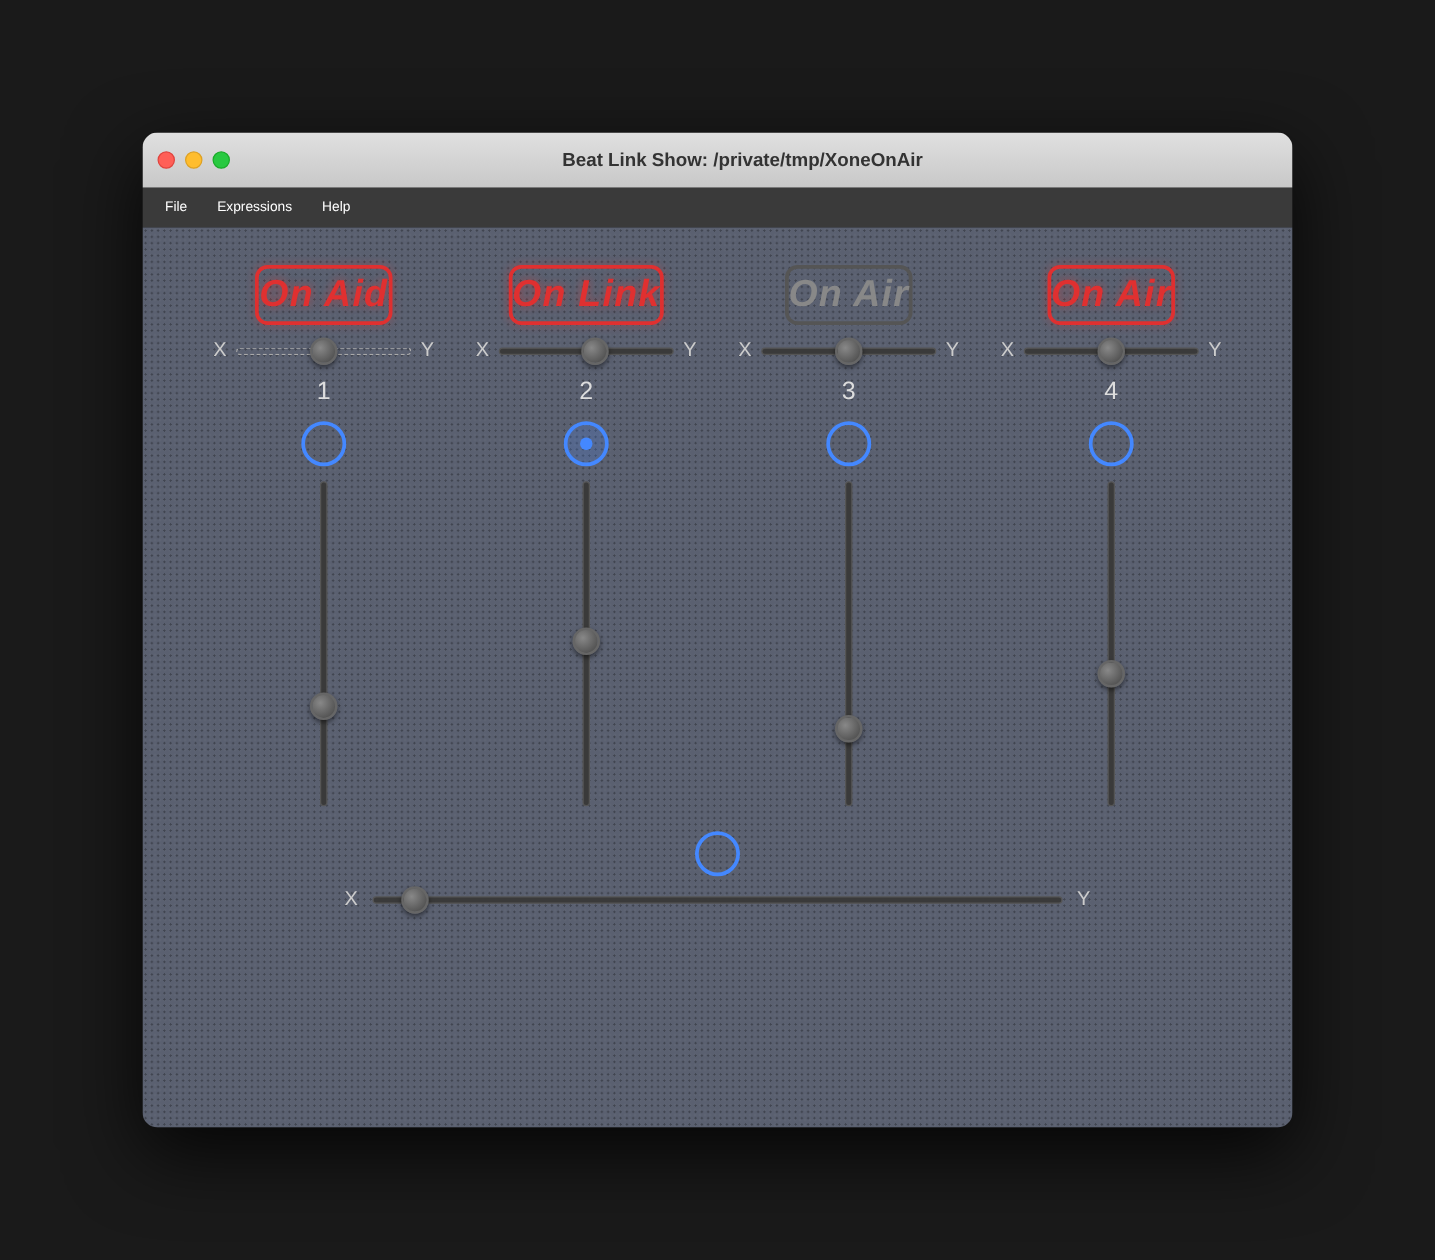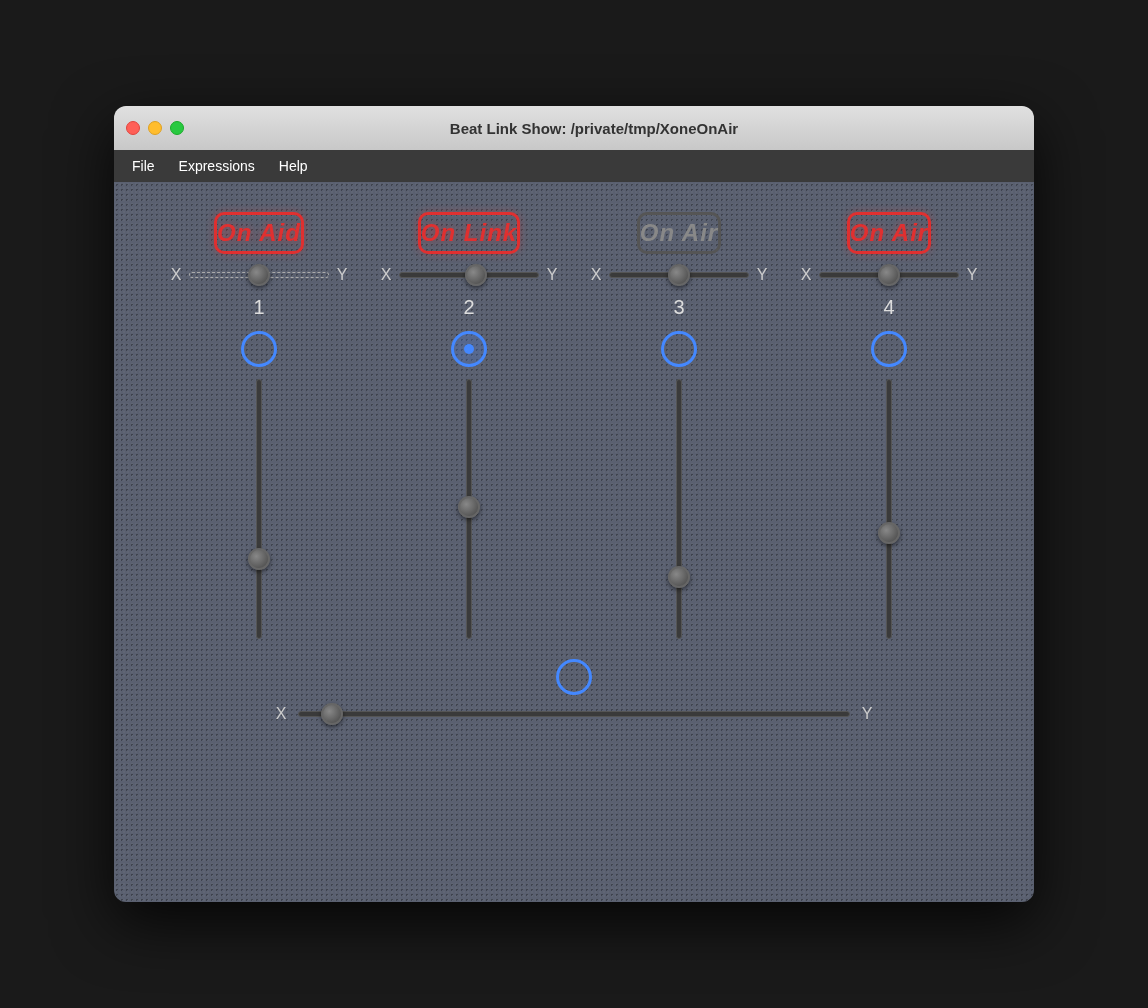--- a/index.html
+++ b/index.html
@@ -51,21 +51,21 @@
     .menu-bar {
       background: #3a3a3a;
       height: 32px;
       display: flex;
       align-items: center;
       padding: 0 8px;
       gap: 4px;
     }
     .menu-item {
       color: #fff;
-      font-size: 14px;
+      font-size: 11px;
       padding: 4px 10px;
       border-radius: 4px;
       cursor: pointer;
     }
     .main-content {
       background: #5a6070;
       background-image: 
         radial-gradient(circle, rgba(255,255,255,0.03) 1px, transparent 1px);
       background-size: 4px 4px;
       padding: 30px 40px 40px;
@@ -92,21 +92,21 @@
       display: flex;
       flex-direction: column;
       align-items: center;
       gap: 12px;
       width: 180px;
     }
     .on-air-badge {
       border: 3px solid #e03030;
       border-radius: 10px;
       padding: 4px 0;
-      font-size: 24px;
+      font-size: 30px;
       font-weight: 900;
       color: #e03030;
       font-style: italic;
       letter-spacing: 1px;
       text-shadow: 0 0 8px rgba(220,50,50,0.5);
       box-shadow: 0 0 8px rgba(220,50,50,0.3);
     }
     .on-air-badge.dark {
       border-color: #555;
       color: #888;

